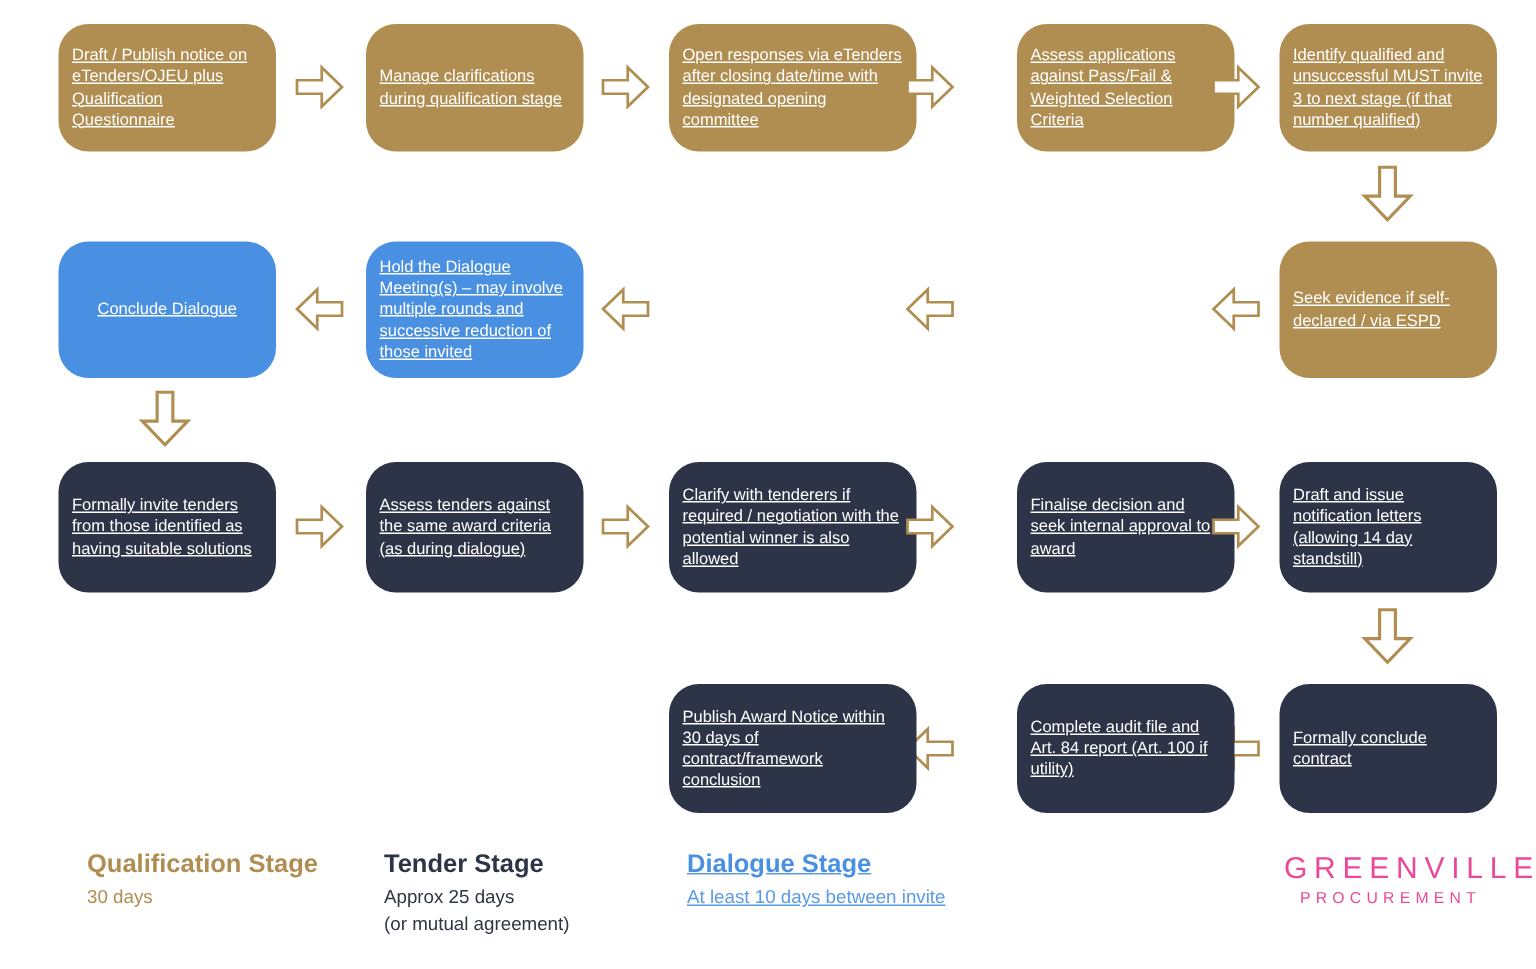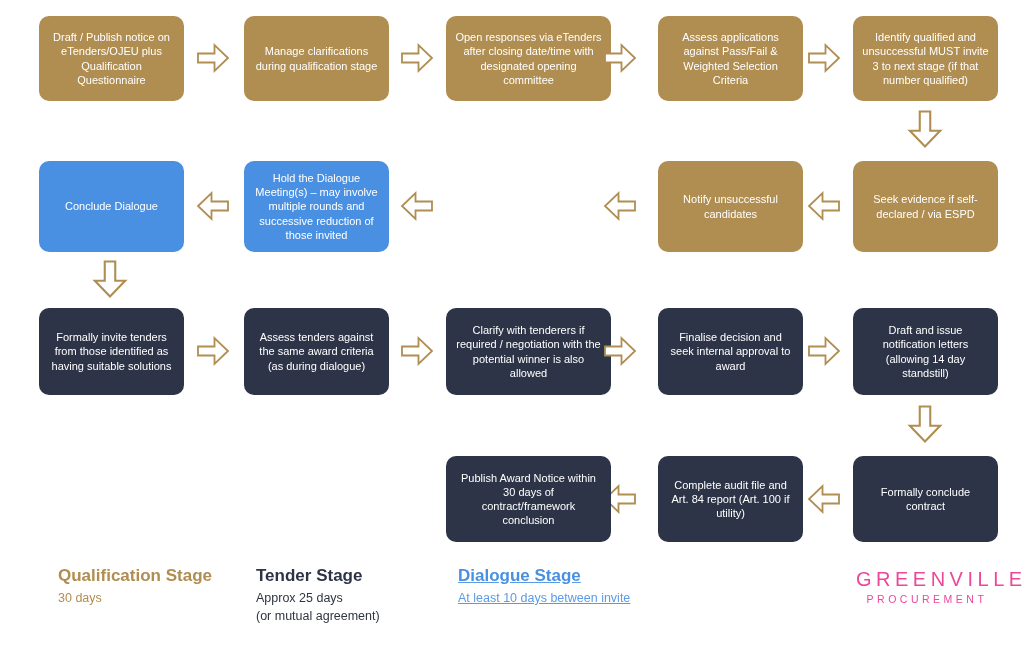--- a/index.html
+++ b/index.html
@@ -2,32 +2,32 @@
 <html><head>
 <meta charset="utf-8">
 <style>
   html,body{margin:0;padding:0;background:#ffffff;}
   #canvas{
     position:relative;width:1024px;height:646px;background:#ffffff;
     font-family:"Liberation Sans","DejaVu Sans",sans-serif;overflow:hidden;
   }
   
   .node{
-    position:absolute;border-radius:10px;color:#ffffff;
-    display:flex;align-items:center;justify-content:center;text-align:center;
-    font-size:11px;line-height:1.28;padding:5px 9px;box-sizing:border-box;
+    position:absolute;border-radius:20px;color:#ffffff;
+    display:flex;align-items:center;justify-content:center;
+    font-size:11px;line-height:1.28;padding:5px 9px;box-sizing:border-box;text-decoration:underline;
   }
   .stage-qual{background:#B08D50;}
   .stage-dialogue{background:#4A90E2;}
   .stage-tender{background:#2D3447;}
   
   .c1{left:39px;width:145px;}
   .c2{left:244px;width:145px;}
   .c3{left:446px;width:165px;}
-  .c4{left:658px;width:145px;}
+  .c4{left:678px;width:145px;}
   .c5{left:853px;width:145px;}
   
   .r1{top:16px;height:85px;}
   .r2{top:161px;height:91px;}
   .r3{top:308px;height:87px;}
   .r4{top:456px;height:86px;}
   
   .arrow{position:absolute;width:36px;height:36px;}
   .arrow svg{display:block;width:100%;height:100%;}
   .arrow.left svg{transform:scaleX(-1);}
@@ -89,21 +89,20 @@
         <path d="M3 13.5 H19.5 V5 L33 18 L19.5 31 V22.5 H3 Z" fill="#fff" stroke="#B08D50" stroke-width="1.8"></path>
       </svg>
     </div>
 
   <div class="node stage-qual c5 r2">Seek evidence if self-declared / via ESPD</div>
   <div class="arrow left ax45 ay2">
       <svg viewBox="0 0 36 36">
         <path d="M3 13.5 H19.5 V5 L33 18 L19.5 31 V22.5 H3 Z" fill="#fff" stroke="#B08D50" stroke-width="1.8"></path>
       </svg>
     </div>
-  <div class="node stage-qual c4 r2">Notify unsuccessful candidates</div>
   <div class="arrow left ax34 ay2">
       <svg viewBox="0 0 36 36">
         <path d="M3 13.5 H19.5 V5 L33 18 L19.5 31 V22.5 H3 Z" fill="#fff" stroke="#B08D50" stroke-width="1.8"></path>
       </svg>
     </div>
   <div class="arrow left ax23 ay2">
       <svg viewBox="0 0 36 36">
         <path d="M3 13.5 H19.5 V5 L33 18 L19.5 31 V22.5 H3 Z" fill="#fff" stroke="#B08D50" stroke-width="1.8"></path>
       </svg>
     </div>

